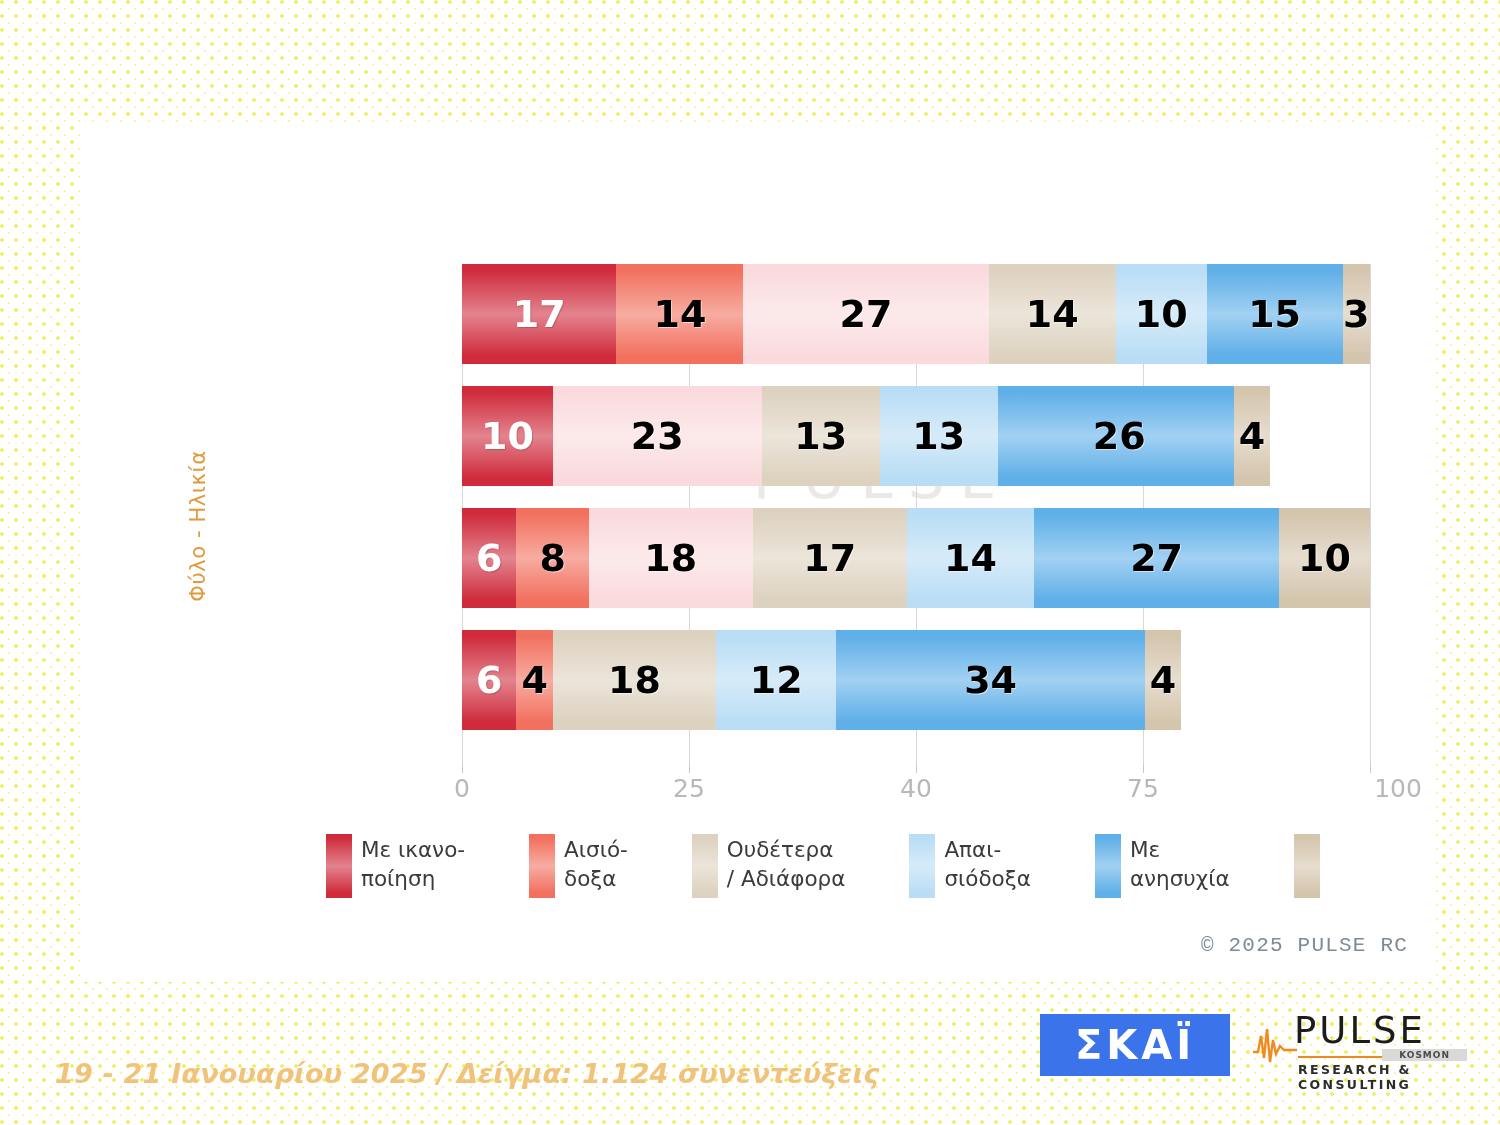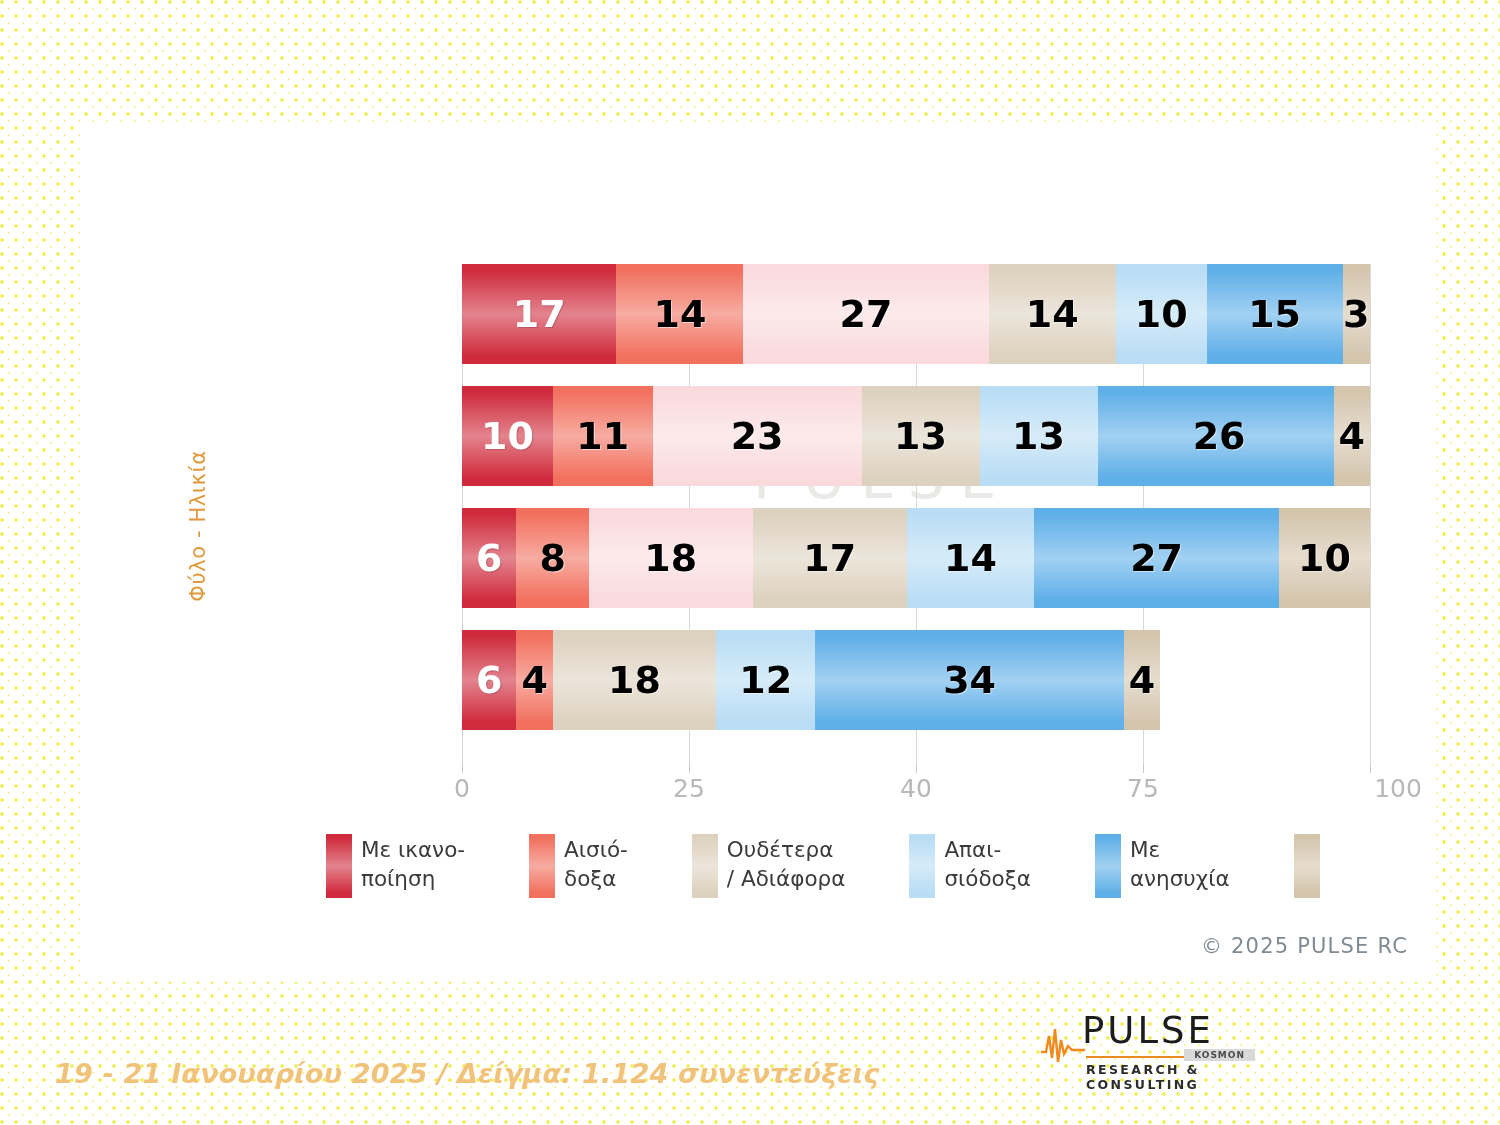--- a/index.html
+++ b/index.html
@@ -199,20 +199,21 @@
   }
 
   
   .copyright {
     position: absolute;
     right: 24px;
     top: 810px;
     font-size: 21px;
     color: #7f8a92;
     letter-spacing: 1.2px;
+    font-family: Liberation Mono, monospace;
   }
 
   
   .footer-date {
     position: absolute;
     left: 55px;
     top: 1058px;
     font-size: 27px;
     font-weight: bold;
     font-style: italic;
@@ -259,21 +260,21 @@
   .pulse-wave { position: absolute; left: 0; top: 12px; }
   .pulse-kosmon {
     position: absolute;
     right: 0;
     top: 37px;
     font-size: 9px;
     font-weight: bold;
     letter-spacing: 1px;
     color: #4b4b4b;
     background: #d9d9d9;
-    padding: 1px 10px;
+    padding: 1px 17px;
   }
   .pulse-rc {
     position: absolute;
     left: 46px;
     top: 50px;
     font-size: 12.5px;
     letter-spacing: 2.4px;
     color: #2c2c2c;
     font-weight: bold;
   }
@@ -329,23 +330,20 @@
             <span class="seg-value">15</span>
           </div>
           <div class="seg" style="width: 27.24px; background: linear-gradient(rgb(212, 197, 173) 0%, rgb(212, 197, 173) 6%, rgb(227, 217, 201) 42%, rgb(230, 221, 207) 50%, rgb(212, 197, 173) 92%, rgb(212, 197, 173) 100%);">
             <span class="seg-value">3</span>
           </div>
         </div>
         <div class="row" style="top: 122px;">
           <div class="seg" style="width: 90.8px; background: linear-gradient(rgb(207, 43, 60) 0%, rgb(207, 43, 60) 6%, rgb(223, 115, 126) 42%, rgb(227, 132, 142) 50%, rgb(207, 43, 60) 92%, rgb(207, 43, 60) 100%);">
             <span class="seg-value light">10</span>
           </div>
-          <div class="seg" style="width: 99.88px; background: linear-gradient(rgb(242, 112, 94) 0%, rgb(242, 112, 94) 6%, rgb(246, 161, 149) 42%, rgb(247, 172, 162) 50%, rgb(242, 112, 94) 92%, rgb(242, 112, 94) 100%);">
-            <span class="seg-value">11</span>
-          </div>
           <div class="seg" style="width: 208.84px; background: linear-gradient(rgb(250, 218, 221) 0%, rgb(250, 218, 221) 6%, rgb(252, 231, 233) 42%, rgb(252, 234, 235) 50%, rgb(250, 218, 221) 92%, rgb(250, 218, 221) 100%);">
             <span class="seg-value">23</span>
           </div>
           <div class="seg" style="width: 118.04px; background: linear-gradient(rgb(221, 210, 191) 0%, rgb(221, 210, 191) 6%, rgb(233, 225, 213) 42%, rgb(235, 229, 218) 50%, rgb(221, 210, 191) 92%, rgb(221, 210, 191) 100%);">
             <span class="seg-value">13</span>
           </div>
           <div class="seg" style="width: 118.04px; background: linear-gradient(rgb(185, 221, 245) 0%, rgb(185, 221, 245) 6%, rgb(209, 233, 248) 42%, rgb(214, 235, 249) 50%, rgb(185, 221, 245) 92%, rgb(185, 221, 245) 100%);">
             <span class="seg-value">13</span>
           </div>
           <div class="seg" style="width: 236.08px; background: linear-gradient(rgb(95, 175, 232) 0%, rgb(95, 175, 232) 6%, rgb(149, 202, 240) 42%, rgb(162, 209, 242) 50%, rgb(95, 175, 232) 92%, rgb(95, 175, 232) 100%); padding-left: 7px;">
@@ -381,21 +379,21 @@
         <div class="row" style="top: 366px;">
           <div class="seg" style="width: 54.48px; background: linear-gradient(rgb(207, 43, 60) 0%, rgb(207, 43, 60) 6%, rgb(223, 115, 126) 42%, rgb(227, 132, 142) 50%, rgb(207, 43, 60) 92%, rgb(207, 43, 60) 100%);">
             <span class="seg-value light">6</span>
           </div>
           <div class="seg" style="width: 36.32px; background: linear-gradient(rgb(242, 112, 94) 0%, rgb(242, 112, 94) 6%, rgb(246, 161, 149) 42%, rgb(247, 172, 162) 50%, rgb(242, 112, 94) 92%, rgb(242, 112, 94) 100%);">
             <span class="seg-value">4</span>
           </div>
           <div class="seg" style="width: 163.44px; background: linear-gradient(rgb(221, 210, 191) 0%, rgb(221, 210, 191) 6%, rgb(233, 225, 213) 42%, rgb(235, 229, 218) 50%, rgb(221, 210, 191) 92%, rgb(221, 210, 191) 100%);">
             <span class="seg-value">18</span>
           </div>
-          <div class="seg" style="width: 99px; background: linear-gradient(rgb(185, 221, 245) 0%, rgb(185, 221, 245) 6%, rgb(209, 233, 248) 42%, rgb(214, 235, 249) 50%, rgb(185, 221, 245) 92%, rgb(185, 221, 245) 100%);">
+          <div class="seg" style="width: 120px; background: linear-gradient(rgb(185, 221, 245) 0%, rgb(185, 221, 245) 6%, rgb(209, 233, 248) 42%, rgb(214, 235, 249) 50%, rgb(185, 221, 245) 92%, rgb(185, 221, 245) 100%);">
             <span class="seg-value">12</span>
           </div>
           <div class="seg" style="width: 308.72px; background: linear-gradient(rgb(95, 175, 232) 0%, rgb(95, 175, 232) 6%, rgb(149, 202, 240) 42%, rgb(162, 209, 242) 50%, rgb(95, 175, 232) 92%, rgb(95, 175, 232) 100%);">
             <span class="seg-value">34</span>
           </div>
           <div class="seg" style="width: 36.32px; background: linear-gradient(rgb(212, 197, 173) 0%, rgb(212, 197, 173) 6%, rgb(227, 217, 201) 42%, rgb(230, 221, 207) 50%, rgb(212, 197, 173) 92%, rgb(212, 197, 173) 100%);">
             <span class="seg-value">4</span>
           </div>
         </div>
       </div>
@@ -446,20 +444,23 @@
       </div>
     </div>
 
   <div class="copyright">© 2025  PULSE RC</div>
 
 </div>
 
 <div class="footer-date">19 - 21 Ιανουαρίου 2025  /  Δείγμα:  1.124 συνεντεύξεις</div>
 
 <div class="logos">
+  <div class="skai-logo">
+    <span class="skai-text">ΣΚΑΪ</span>
+  </div>
   <div class="pulse-logo">
     <svg class="pulse-wave" width="46" height="42" viewBox="0 0 46 42">
       <polyline points="1,28 6,28 9,12 12,34 15,5 18,38 21,16 24,30 28,22 32,26 45,26" fill="none" stroke="#f08a1e" stroke-width="2.4"></polyline>
     </svg>
     <div class="pulse-word">PULSE</div>
     <div class="pulse-rule"></div>
     <div class="pulse-kosmon">KOSMON</div>
     <div class="pulse-rc">RESEARCH &amp; CONSULTING</div>
   </div>
 </div>

